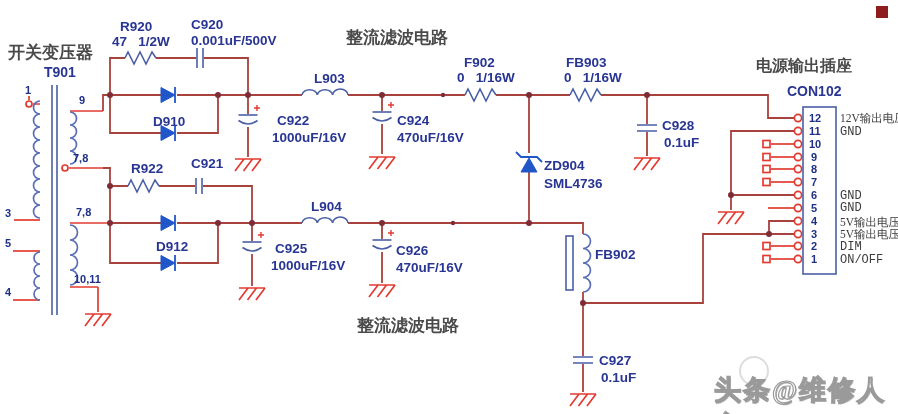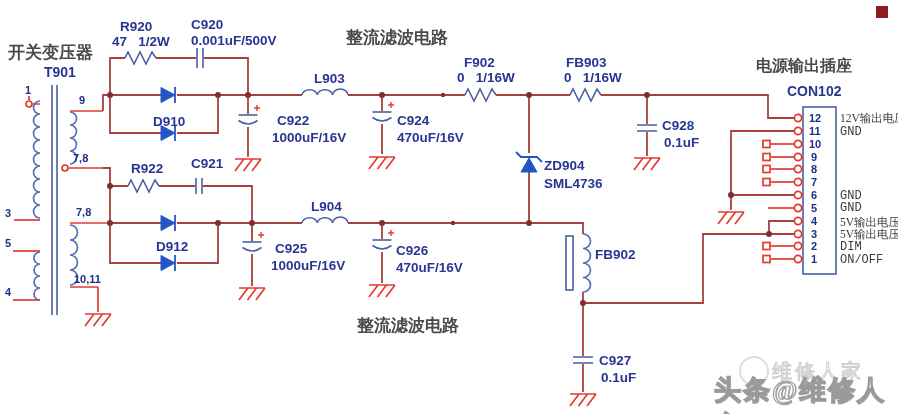--- a/index.html
+++ b/index.html
@@ -244,15 +244,14 @@
   <text class="rmono" x="840" y="199">GND</text>
   <text class="rmono" x="840" y="211">GND</text>
   <text class="rcjk" x="840" y="226">5V输出电压</text>
   <text class="rcjk" x="840" y="238">5V输出电压</text>
   <text class="rmono" x="840" y="250">DIM</text>
   <text class="rmono" x="840" y="263">ON/OFF</text>
 </svg>
 
   
   <span class="wm1-ring"></span>
-  <div class="wm1">维修人家</div>
   <div class="wm2">头条@维修人家</div>
 </div>
 
 </body></html>

